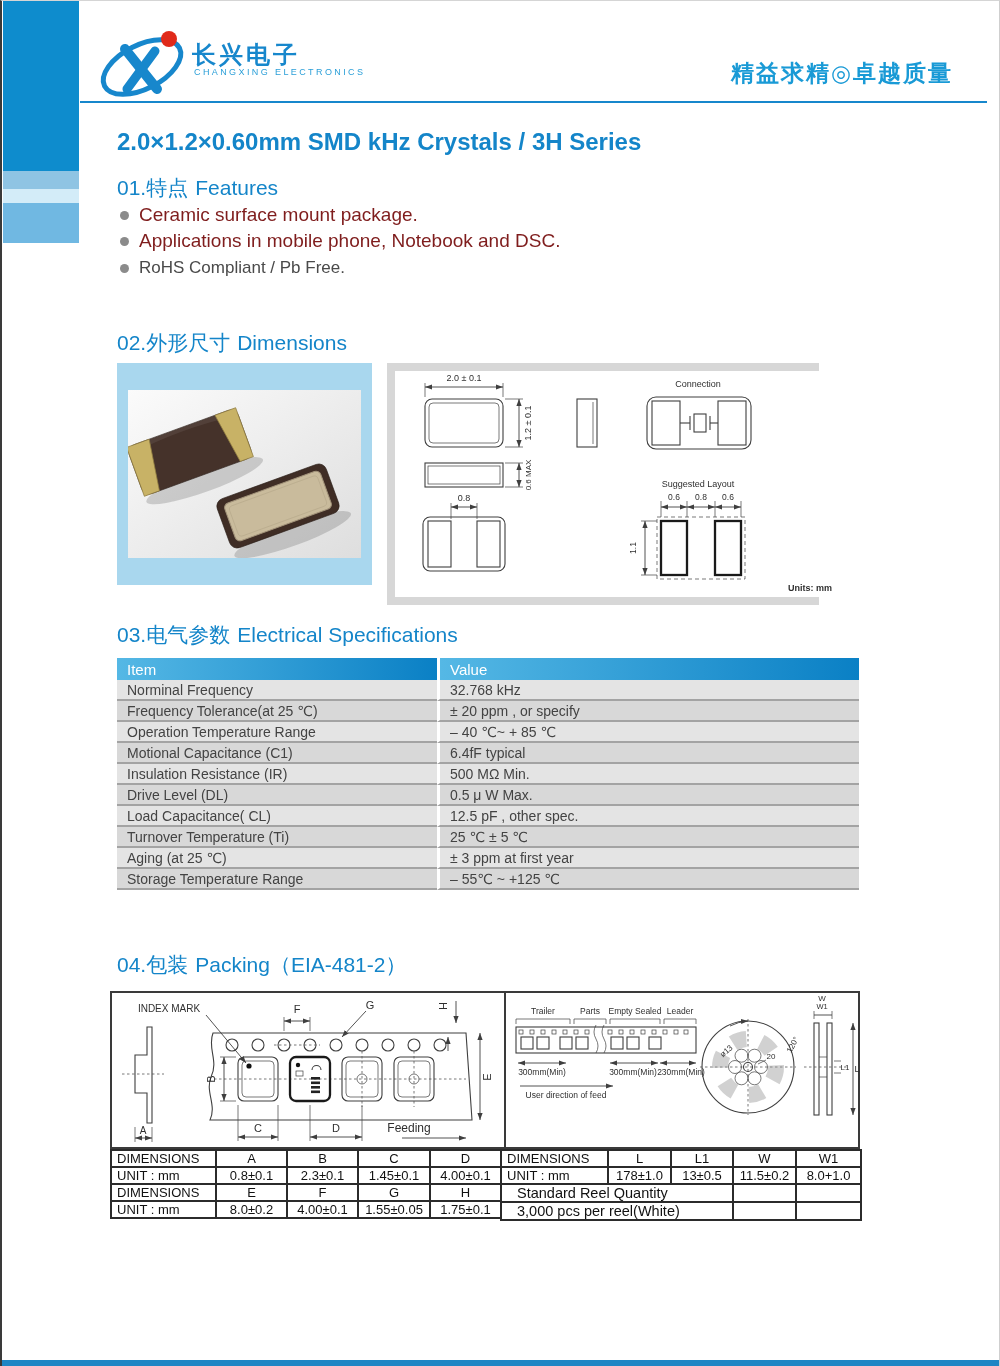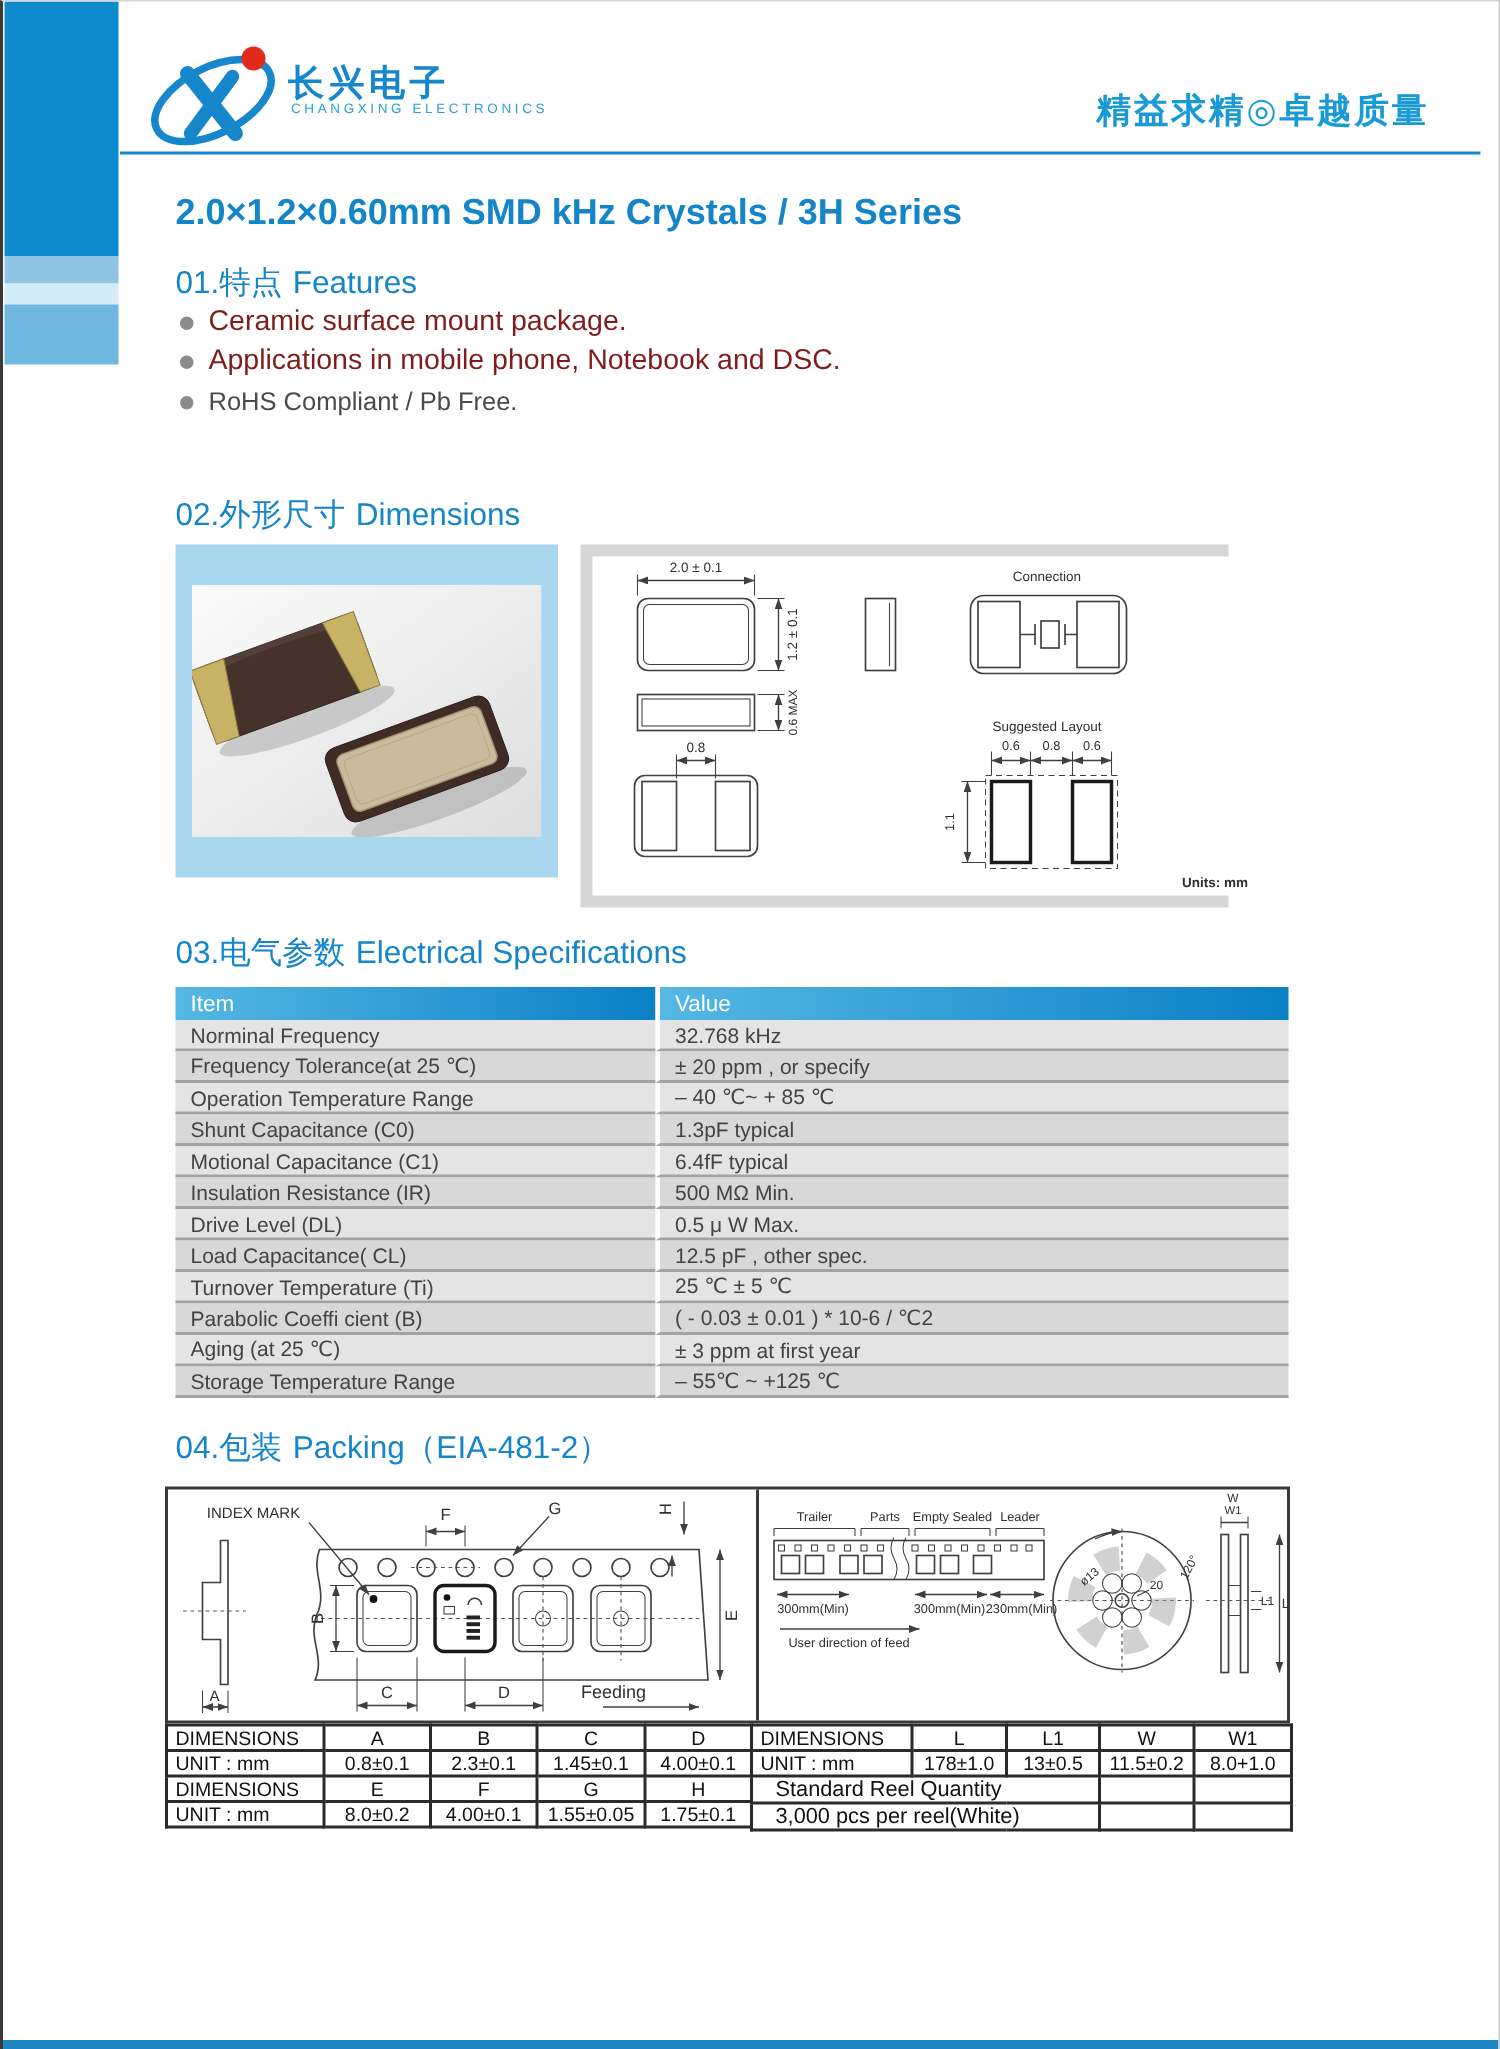--- a/index.html
+++ b/index.html
@@ -218,46 +218,38 @@
         </tr>
       <tr>
           <td>Frequency Tolerance(at 25 ℃)</td>
           <td class="c2">± 20 ppm , or specify</td>
         </tr>
       <tr>
           <td>Operation Temperature Range</td>
           <td class="c2">– 40 ℃~ + 85 ℃</td>
         </tr>
       <tr>
-          <td>Shunt Capacitance (C0)</td>
-          <td class="c2">1.3pF typical</td>
-        </tr>
-      <tr>
           <td>Motional Capacitance (C1)</td>
           <td class="c2">6.4fF typical</td>
         </tr>
       <tr>
           <td>Insulation Resistance (IR)</td>
           <td class="c2">500 MΩ Min.</td>
         </tr>
       <tr>
           <td>Drive Level (DL)</td>
           <td class="c2">0.5 μ W Max.</td>
         </tr>
       <tr>
           <td>Load Capacitance( CL)</td>
           <td class="c2">12.5 pF , other spec.</td>
         </tr>
       <tr>
           <td>Turnover Temperature (Ti)</td>
           <td class="c2">25 ℃ ± 5 ℃</td>
-        </tr>
-      <tr>
-          <td>Parabolic Coeffi cient (B)</td>
-          <td class="c2">( - 0.03 ± 0.01 ) * 10-6 / ℃2</td>
         </tr>
       <tr>
           <td>Aging (at 25 ℃)</td>
           <td class="c2">± 3 ppm at first year</td>
         </tr>
       <tr>
           <td>Storage Temperature Range</td>
           <td class="c2">– 55℃ ~ +125 ℃</td>
         </tr>
     </tbody>

